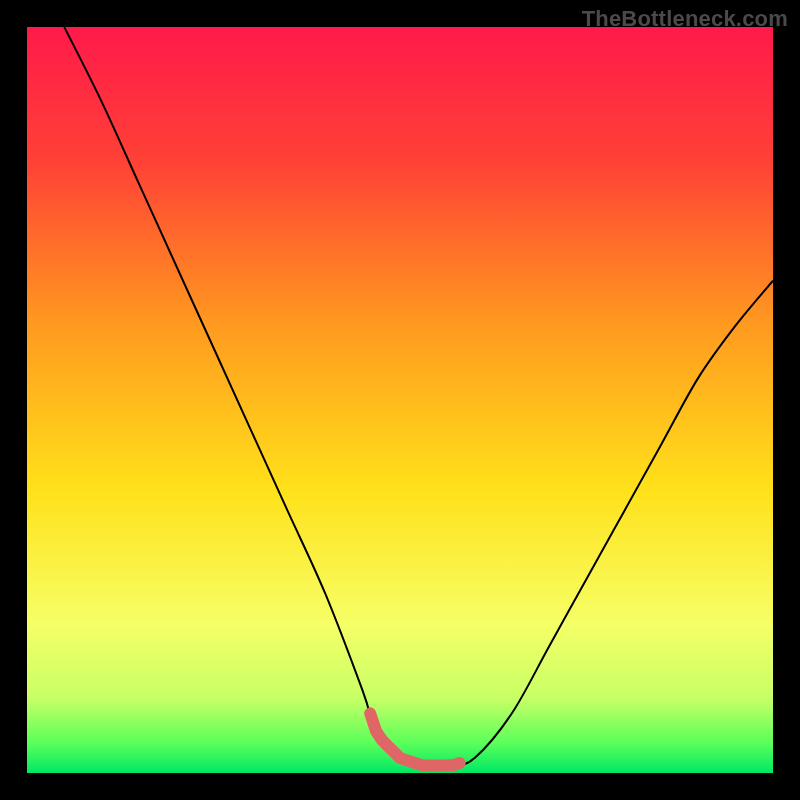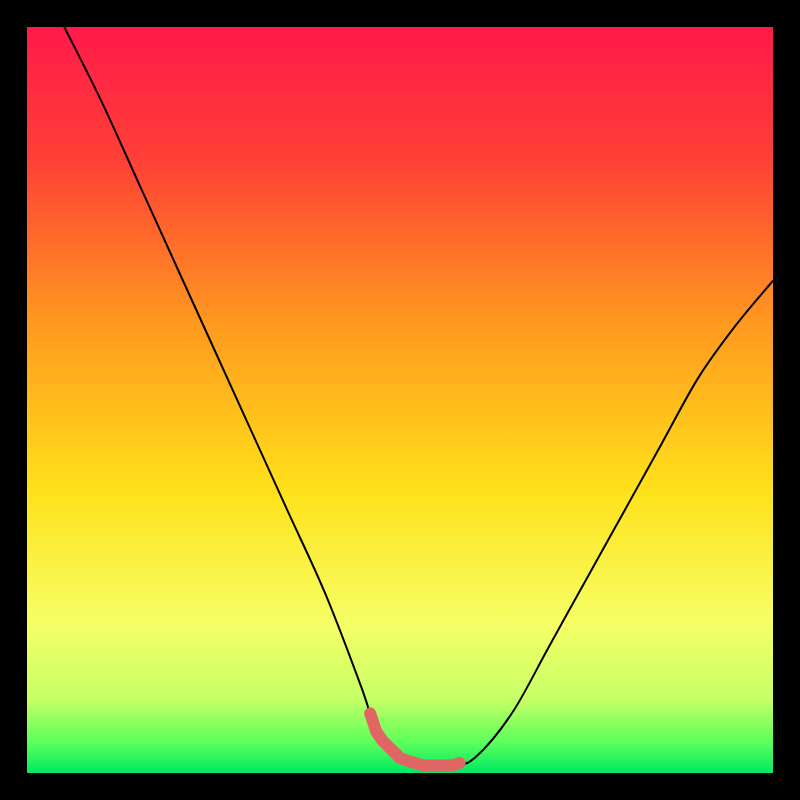--- a/index.html
+++ b/index.html
@@ -38,20 +38,21 @@
   }
   svg {
     display: block;
   }
 </style>
 </head>
 <body>
 
 <div class="frame">
 
+  <div class="watermark">TheBottleneck.com</div>
 
   <div class="plot">
     <svg id="chart-svg" width="746" height="746" viewBox="0 0 746 746" preserveAspectRatio="none">
       <defs>
         <linearGradient id="bg-grad" x1="0" y1="0" x2="0" y2="1">
             <stop offset="0%" stop-color="#ff1a4a"></stop>
             <stop offset="18%" stop-color="#ff4136"></stop>
             <stop offset="40%" stop-color="#ff9a1f"></stop>
             <stop offset="62%" stop-color="#ffe11a"></stop>
             <stop offset="80%" stop-color="#f6ff66"></stop>

